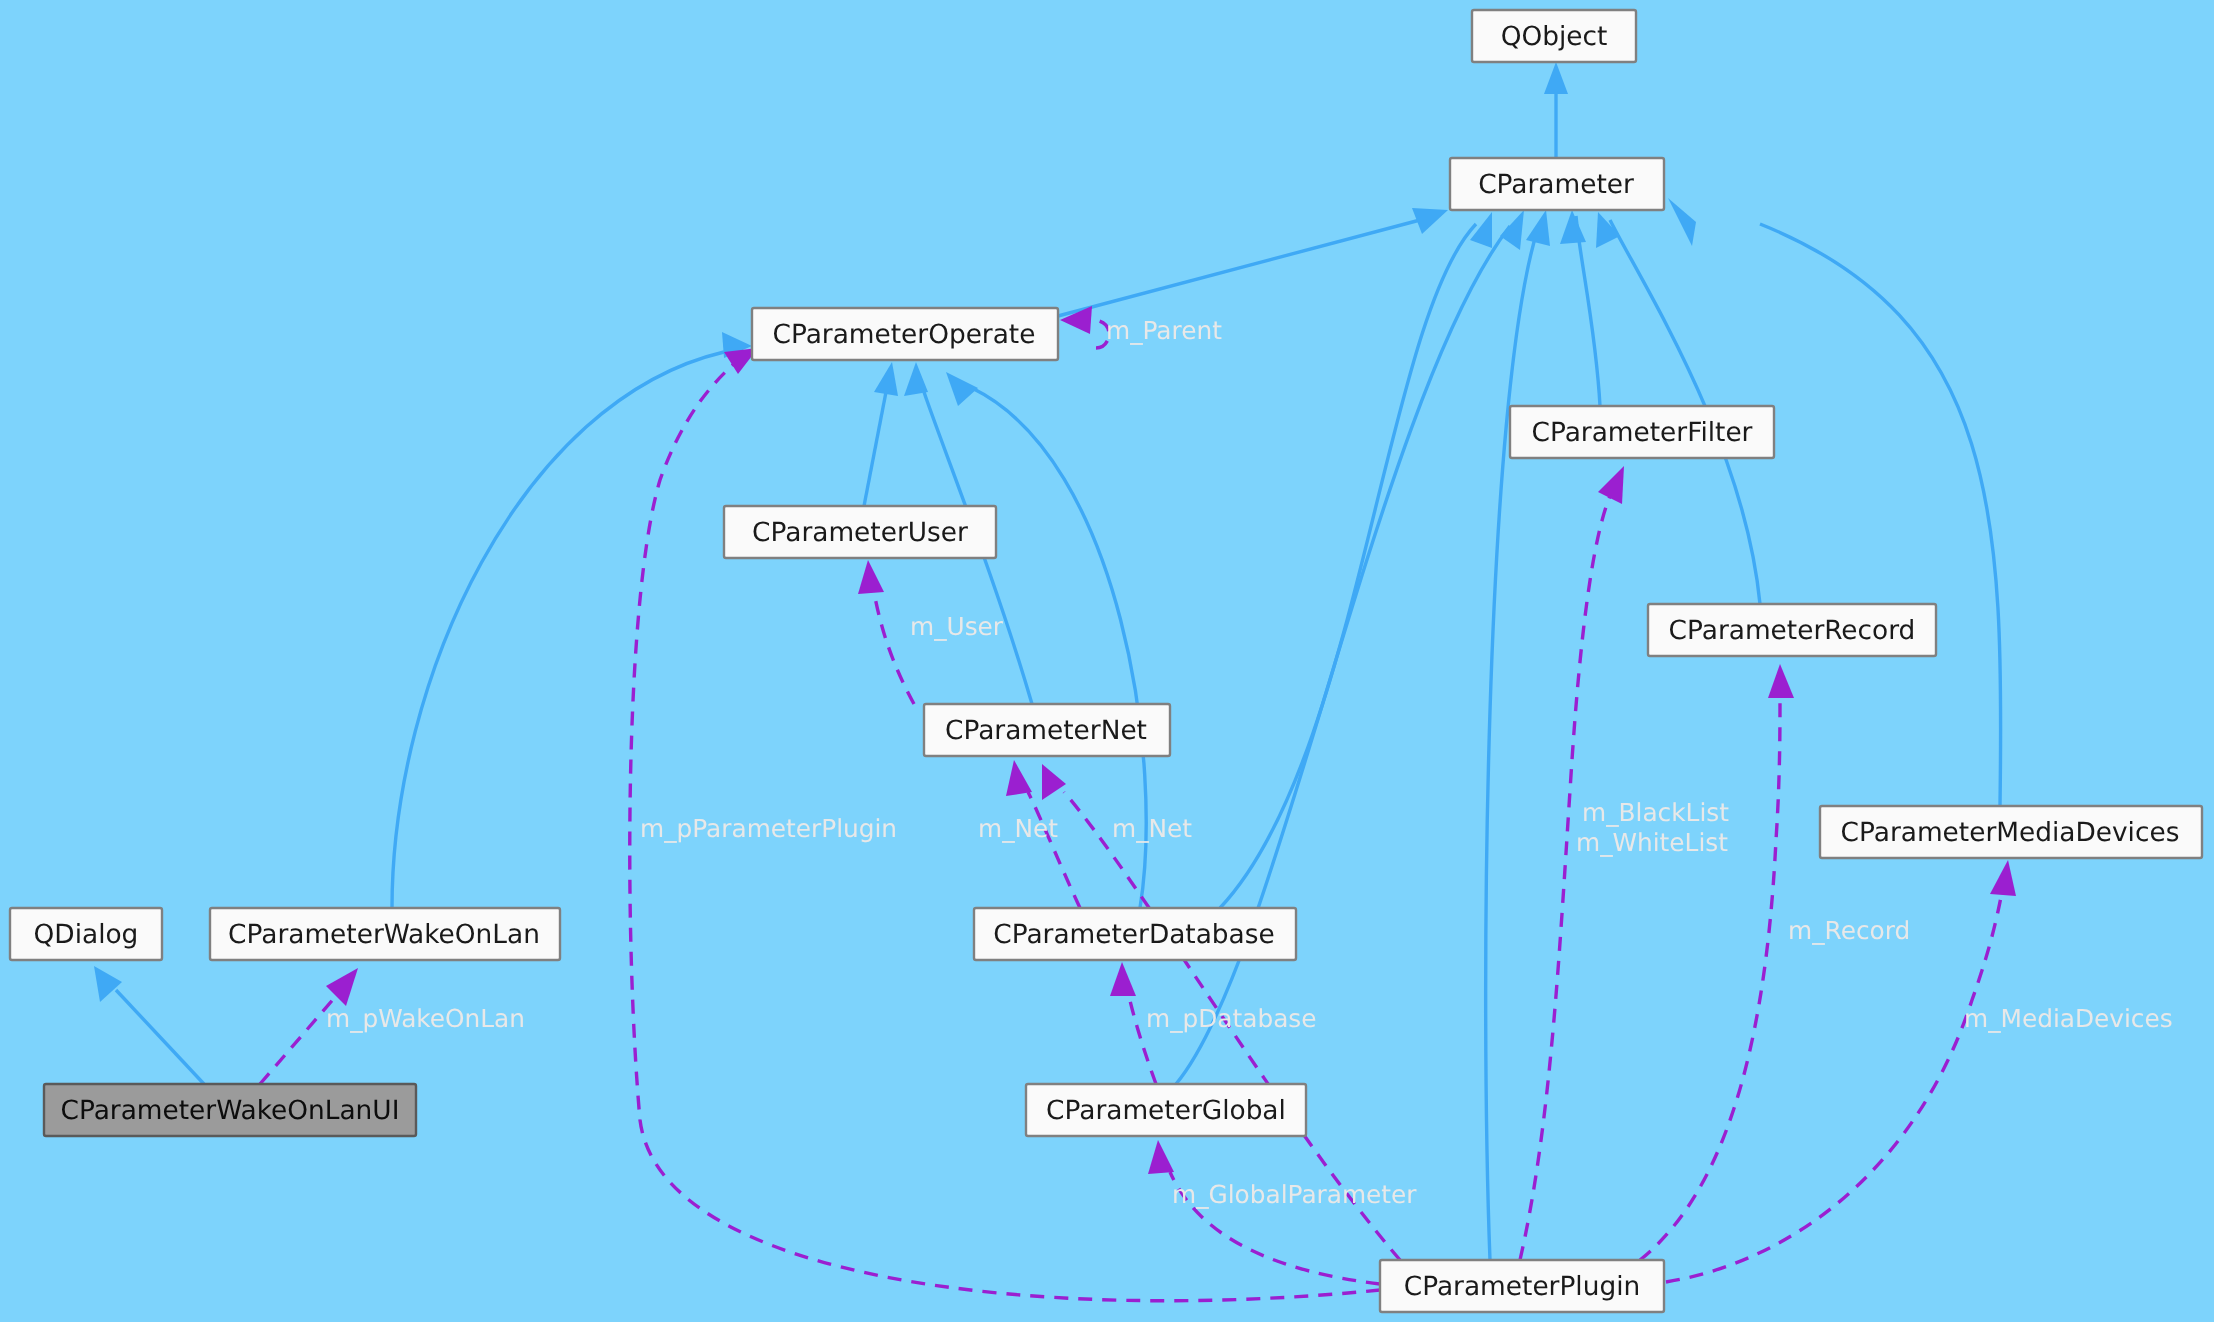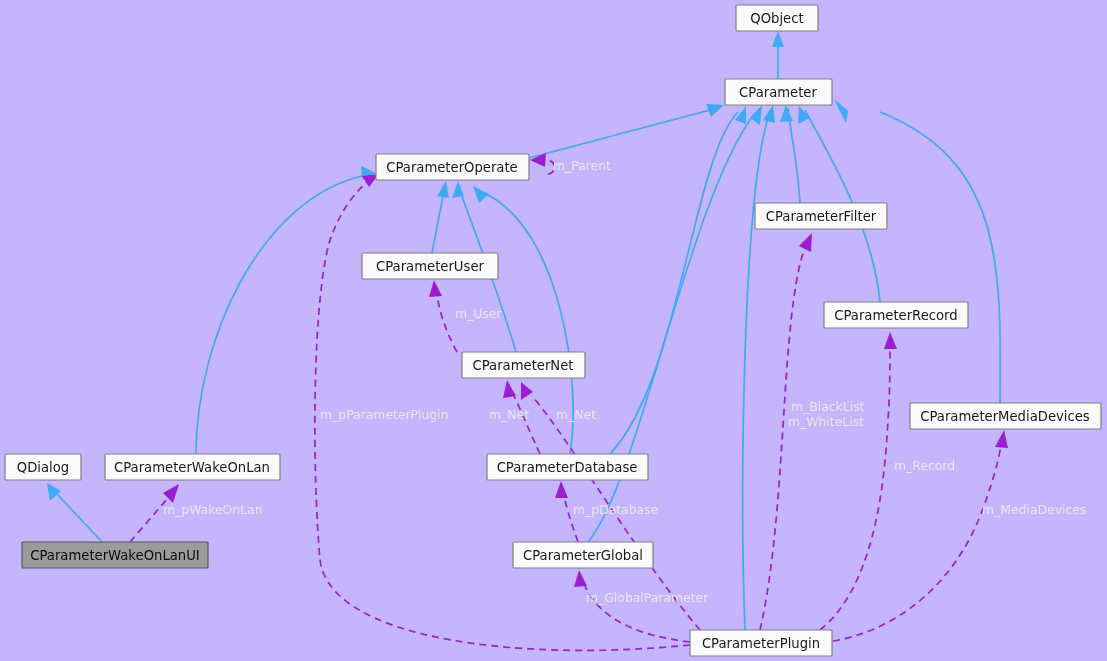--- a/index.html
+++ b/index.html
@@ -1,18 +1,18 @@
 <!DOCTYPE html>
 <html><head>
 <meta charset="utf-8">
 <style>
   html,body{margin:0;padding:0;background:#000;}
   body{width:1107px;height:661px;overflow:hidden;
        font-family:"DejaVu Sans","Liberation Sans",sans-serif;}
-  #diagram-root{position:relative;width:1107px;height:661px;background:#c4b5fd;}
+  #diagram-root{position:relative;width:1107px;height:661px;background:#7dd3fc;}
   svg#graph{position:absolute;left:0;top:0;width:1107px;height:661px;display:block;}
   .node-box{fill:#fafafa;stroke:#808080;stroke-width:1.2;}
   .node-box.highlight{fill:#9b9b9b;stroke:#5a5a5a;}
   .node-label{font-family:"DejaVu Sans","Liberation Sans",sans-serif;font-size:13.2px;
               fill:#1a1a1a;text-anchor:middle;dominant-baseline:middle;}
   .node-label.on-highlight{fill:#0d0d0d;}
   .edge-inherit{fill:none;stroke:#3fa9f5;stroke-width:1.7;}
   .edge-use{fill:none;stroke:#9b1fd0;stroke-width:1.7;stroke-dasharray:7 5;}
   .arrow-inherit{fill:#3fa9f5;}
   .arrow-use{fill:#9b1fd0;}

